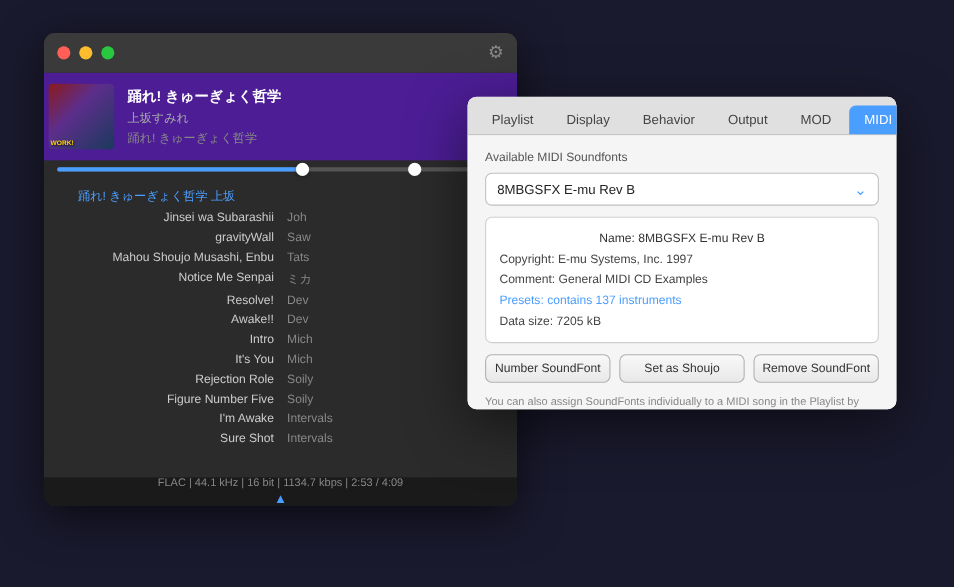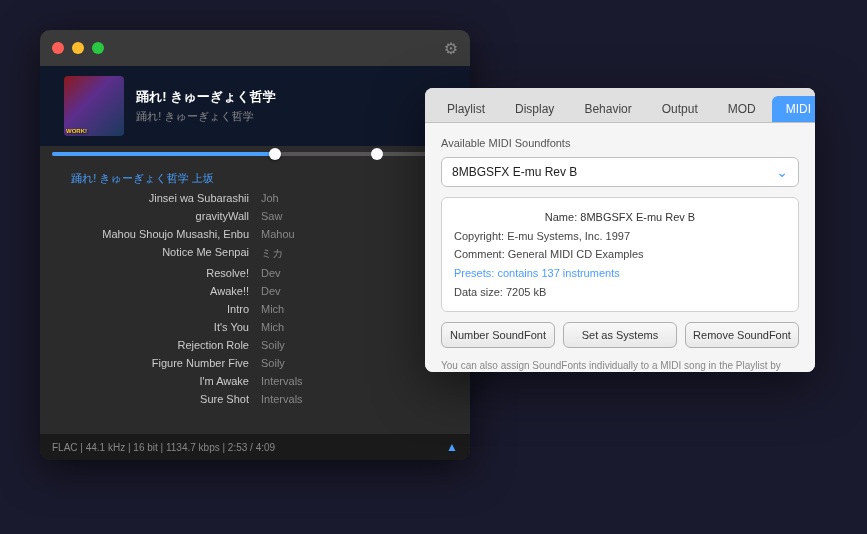--- a/index.html
+++ b/index.html
@@ -51,22 +51,22 @@
       top: 50%;
       transform: translateY(-50%);
       color: #888;
       font-size: 16px;
       cursor: pointer;
     }
 
     .now-playing {
       display: flex;
       align-items: center;
-      padding: 10px 24px;
-      background: #0f172a;
+      padding: 10px 4px;
+      background: #4c1d95;
       gap: 12px;
     }
 
     .album-art {
       width: 60px;
       height: 60px;
       border-radius: 4px;
       background: linear-gradient(135deg, #c0392b 0%, #8e44ad 50%, #2980b9 100%);
       flex-shrink: 0;
       display: flex;
@@ -197,20 +197,21 @@
 
     .status-bar {
       background: #1a1a1a;
       height: 26px;
       display: flex;
       align-items: center;
       padding: 0 12px;
       font-size: 10px;
       color: #888;
       justify-content: space-between;
+      flex-direction: column;
     }
 
     .status-up-arrow {
       color: #4a9eff;
       font-size: 12px;
     }
 
     
     .settings-panel {
       position: absolute;
@@ -348,20 +349,21 @@
   <div class="player-body">
 
     <div class="now-playing">
       <div class="album-art">
         <div class="album-art-inner">
           <span class="album-text-overlay">WORK!</span>
         </div>
       </div>
       <div class="track-info">
         <div class="track-title">踊れ! きゅーぎょく哲学</div>
+        <div class="track-artist">上坂すみれ</div>
         <div class="track-album">踊れ! きゅーぎょく哲学</div>
       </div>
     </div>
 
     <div class="progress-bar-container">
       <div class="progress-bar-track">
         <div class="progress-bar-fill"></div>
         <div class="progress-handle"></div>
         <div class="eq-slider"></div>
       </div>
@@ -375,21 +377,21 @@
         <div class="playlist-item">
           <span class="playlist-item-title">Jinsei wa Subarashii</span>
           <span class="playlist-item-artist">Joh</span>
         </div>
         <div class="playlist-item">
           <span class="playlist-item-title">gravityWall</span>
           <span class="playlist-item-artist">Saw</span>
         </div>
         <div class="playlist-item">
           <span class="playlist-item-title">Mahou Shoujo Musashi, Enbu</span>
-          <span class="playlist-item-artist">Mahou</span>
+          <span class="playlist-item-artist">Tats</span>
         </div>
         <div class="playlist-item">
           <span class="playlist-item-title">Notice Me Senpai</span>
           <span class="playlist-item-artist">ミカ</span>
         </div>
         <div class="playlist-item">
           <span class="playlist-item-title">Resolve!</span>
           <span class="playlist-item-artist">Dev</span>
         </div>
         <div class="playlist-item">
@@ -454,19 +456,19 @@
     <div class="soundfont-info">
       <div class="name-row">Name: 8MBGSFX E-mu Rev B</div>
       <div>Copyright: E-mu Systems, Inc. 1997</div>
       <div>Comment: General MIDI CD Examples</div>
       <div class="preset-row">Presets: contains 137 instruments</div>
       <div>Data size: 7205 kB</div>
     </div>
 
     <div class="action-buttons">
       <button class="action-btn">Number SoundFont</button>
-      <button class="action-btn">Set as Systems</button>
+      <button class="action-btn">Set as Shoujo</button>
       <button class="action-btn">Remove SoundFont</button>
     </div>
 
     <div class="help-text">You can also assign SoundFonts individually to a MIDI song in the Playlist by Option clicking/Right clicking on it and selecting the desired SoundFont from the context menu.</div>
   </div>
 </div>
 
 </body></html>

